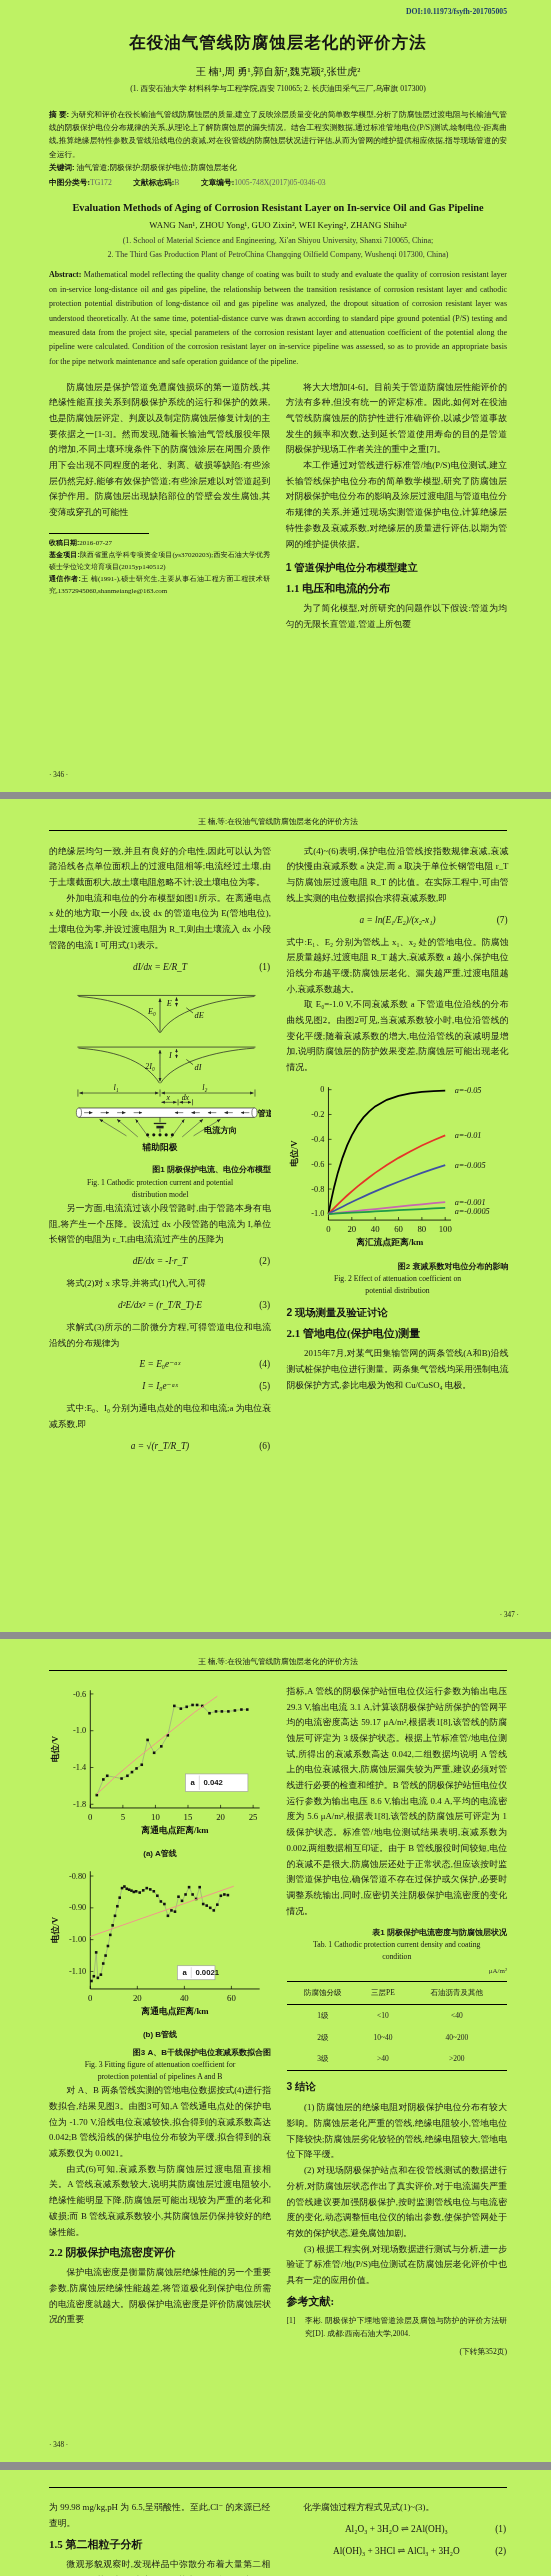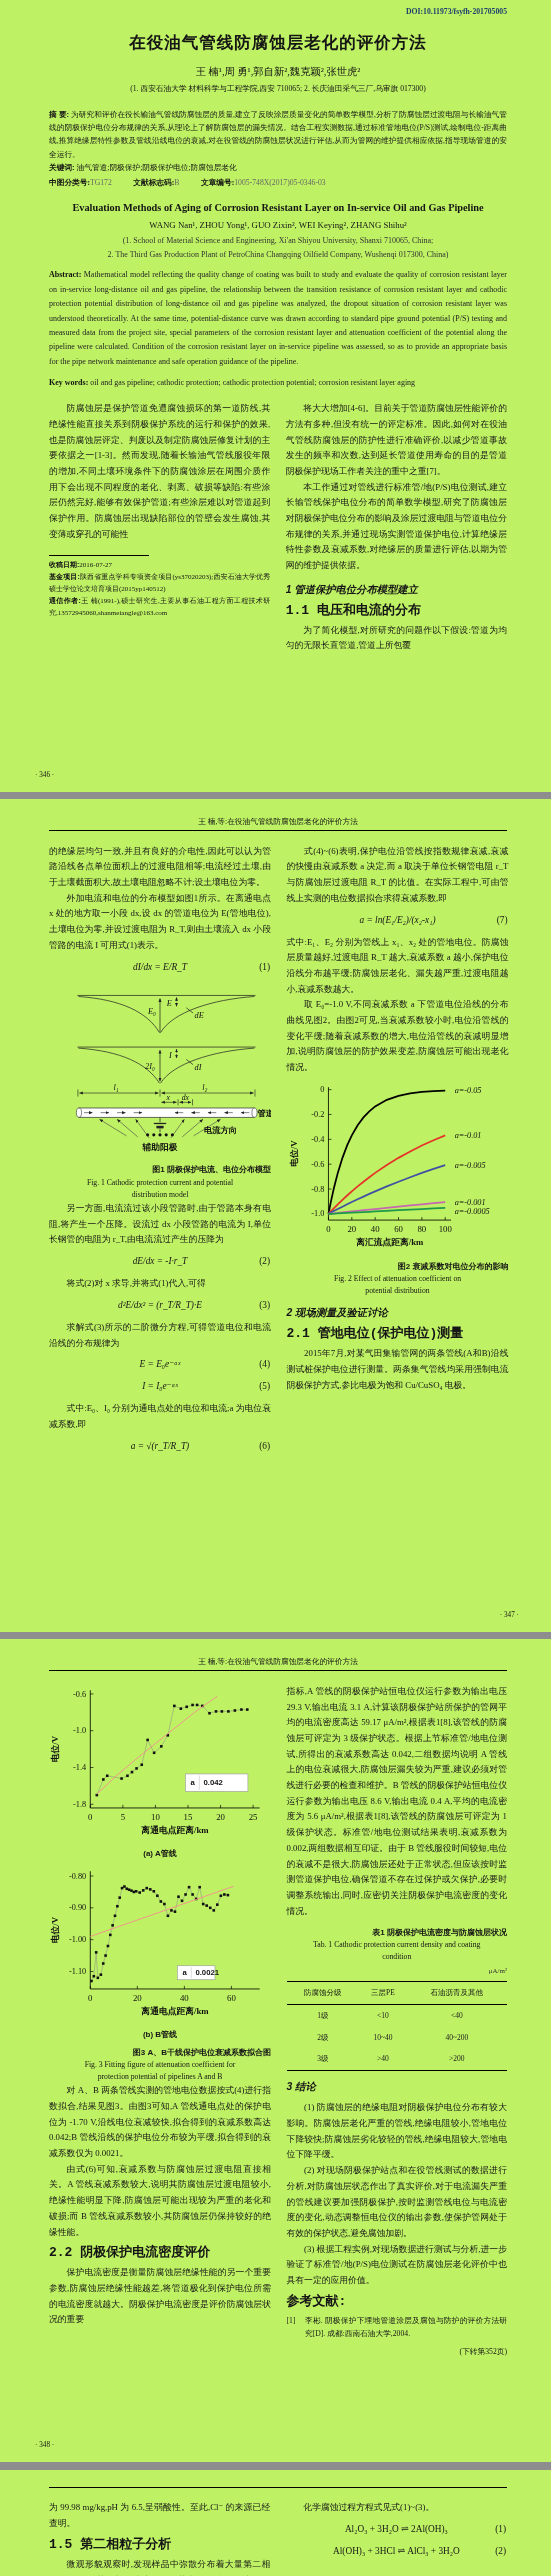--- a/index.html
+++ b/index.html
@@ -22,35 +22,35 @@
   .clcline .val{color:#666;}
   .clcline span.grp{margin-right:19.6px;}
   .entitle{text-align:center;font-size:10.3px;font-weight:bold;margin:14.4px 0 7.2px 0;}
   .enauthors{text-align:center;font-size:8.8px;margin-bottom:4.1px;}
   .enaffil{text-align:center;font-size:8px;line-height:13.4px;color:#333;}
   .enabs{font-size:8px;line-height:14.4px;text-align:justify;color:#222;margin-top:7.2px;}
   .enabs .lbl{font-weight:bold;color:#111;}
   .cols{display:flex;gap:15.5px;margin-top:10.3px;}
   .col{width:222px;font-size:8.8px;line-height:15.7px;text-align:justify;}
   .col p.b{margin:0;text-indent:2em;}
-  .h1s{font-family:"Liberation Sans","DejaVu Sans",sans-serif;font-weight:bold;font-size:10.3px;margin:8.2px 0 5.2px 0;text-indent:0;font-style:italic;}
-  .h2s{font-family:Liberation Mono, monospace;font-weight:bold;font-size:13px;margin:5.2px 0 4.1px 0;text-indent:0;}
+  .h1s{font-family:"Liberation Sans","DejaVu Sans",sans-serif;font-weight:bold;font-size:10.3px;margin:8.2px 0 5.2px 0;text-indent:0;}
+  .h2s{font-family:Liberation Serif, serif;font-weight:bold;font-size:11px;margin:5.2px 0 4.1px 0;text-indent:0;}
   .formula{position:relative;text-align:center;font-style:italic;font-size:9.3px;margin:6.2px 0;}
   .formula .fno{position:absolute;right:1px;font-style:normal;}
   .chem{font-style:normal;}
   .capcn{text-align:right;font-family:"Liberation Sans","DejaVu Sans",sans-serif;font-weight:bold;font-size:8px;margin-top:4.1px;line-height:12.4px;}
   .capen{text-align:center;font-size:7.7px;line-height:12px;}
   .sublab{text-align:center;font-size:8px;font-family:"Liberation Sans",sans-serif;font-weight:bold;margin:1px 0 4.1px 0;}
   .fnblock{font-size:7px;line-height:12px;margin-top:12.4px;text-align:justify;}
   .fnblock .lbl{font-weight:bold;font-family:"Liberation Sans",sans-serif;}
   .fnrule{width:45%;border-top:0.8px solid #000;margin-bottom:3.1px;}
   .runhead{text-align:center;font-size:7.7px;padding-bottom:3.6px;}
   .runrule{border-bottom:1.3px solid #000;margin-bottom:12.4px;}
   .pageno{position:absolute;bottom:13.4px;font-size:7.2px;}
-  .pnl{left:35px;} .pnr{right:32px;}
+  .pnl{left:49px;} .pnr{right:32px;}
   .tblwrap{margin-top:7.2px;}
   .tunit{text-align:right;font-size:7px;color:#333;margin:1px 0;}
   table.tbl{width:100%;border-collapse:collapse;font-size:7.5px;border-top:1px solid #000;border-bottom:1px solid #000;}
   table.tbl th{border-bottom:0.7px solid #000;font-weight:normal;padding:3.1px 1px;text-align:center;}
   table.tbl td{padding:3.1px 1px;text-align:center;color:#222;}
   .refs{font-size:7.7px;line-height:13px;}
   .refitem{display:flex;margin-top:2.1px;}
   .refno{width:18.5px;flex:none;}
   .reftext{flex:1;text-align:justify;}
   .turnnote{text-align:right;font-size:7.7px;margin-top:4.1px;}
@@ -80,24 +80,20 @@
     <span class="grp"><span class="lbl">文章编号:</span><span class="val">1005-748X(2017)05-0346-03</span></span>
   </div>
 
   <div class="entitle">Evaluation Methods of Aging of Corrosion Resistant Layer on In-service Oil and Gas Pipeline</div>
   <div class="enauthors">WANG Nan¹, ZHOU Yong¹, GUO Zixin², WEI Keying², ZHANG Shihu²</div>
   <div class="enaffil">(1. School of Material Science and Engineering, Xi'an Shiyou University, Shanxi 710065, China;</div>
   <div class="enaffil">2. The Third Gas Production Plant of PetroChina Changqing Oilfield Company, Wushenqi 017300, China)</div>
   <div class="enabs">
     <span class="lbl">Abstract:</span>
     <span>Mathematical model reflecting the quality change of coating was built to study and evaluate the quality of corrosion resistant layer on in-service long-distance oil and gas pipeline, the relationship between the transition resistance of corrosion resistant layer and cathodic protection potential distribution of long-distance oil and gas pipeline was analyzed, the dropout situation of corrosion resistant layer was understood theoretically. At the same time, potential-distance curve was drawn according to standard pipe ground potential (P/S) testing and measured data from the project site, special parameters of the corrosion resistant layer and attenuation coefficient of the potential along the pipeline were calculated. Condition of the corrosion resistant layer on in-service pipeline was assessed, so as to provide an appropriate basis for the pipe network maintenance and safe operation guidance of the pipeline.</span>
-  </div>
-  <div class="enabs">
-    <span class="lbl">Key words:</span>
-    <span>oil and gas pipeline; cathodic protection; cathodic protection potential; corrosion resistant layer aging</span>
   </div>
 
   <div class="cols">
     <div class="col">
       <p class="b">防腐蚀层是保护管道免遭腐蚀损坏的第一道防线,其绝缘性能直接关系到阴极保护系统的运行和保护的效果,也是防腐蚀层评定、判废以及制定防腐蚀层修复计划的主要依据之一[1-3]。然而发现,随着长输油气管线服役年限的增加,不同土壤环境条件下的防腐蚀涂层在周围介质作用下会出现不同程度的老化、剥离、破损等缺陷:有些涂层仍然完好,能够有效保护管道;有些涂层难以对管道起到保护作用。防腐蚀层出现缺陷部位的管壁会发生腐蚀,其变薄或穿孔的可能性</p>
       <div class="fnblock">
         <div class="fnrule"></div>
         <div><span class="lbl">收稿日期:</span><span>2016-07-27</span></div>
         <div><span class="lbl">基金项目:</span><span>陕西省重点学科专项资金项目(ys37020203);西安石油大学优秀硕士学位论文培育项目(2015yp140512)</span></div>
         <div><span class="lbl">通信作者:</span><span>王 楠(1991-),硕士研究生,主要从事石油工程方面工程技术研究,13572945060,shanmeiangle@163.com</span></div>

